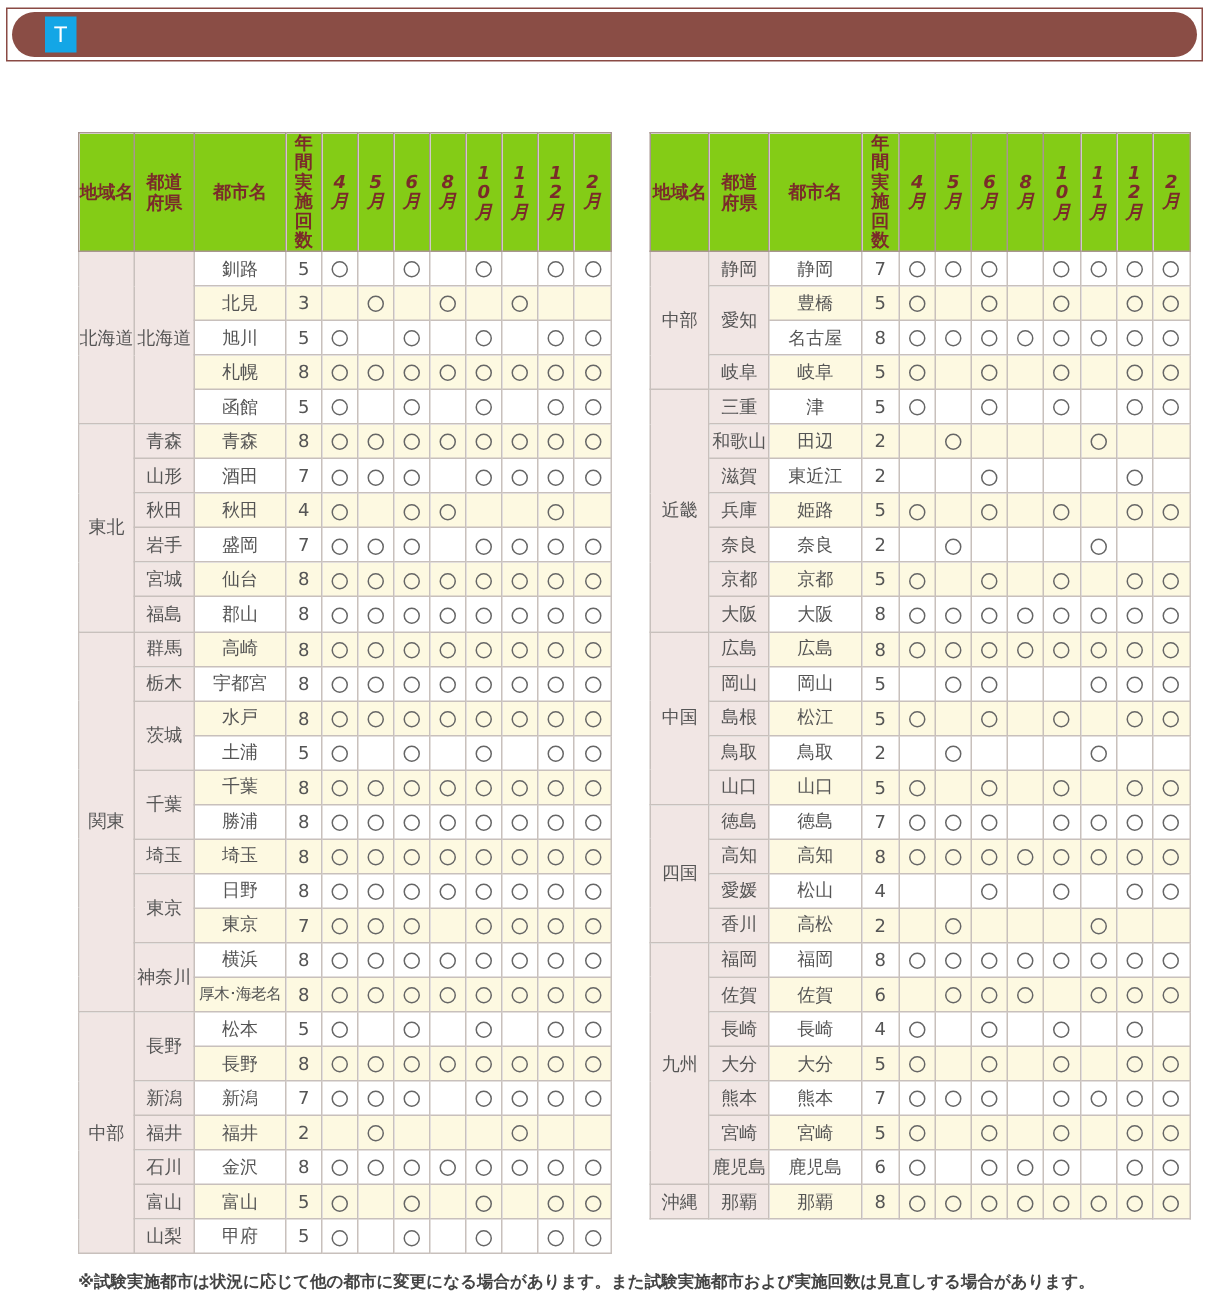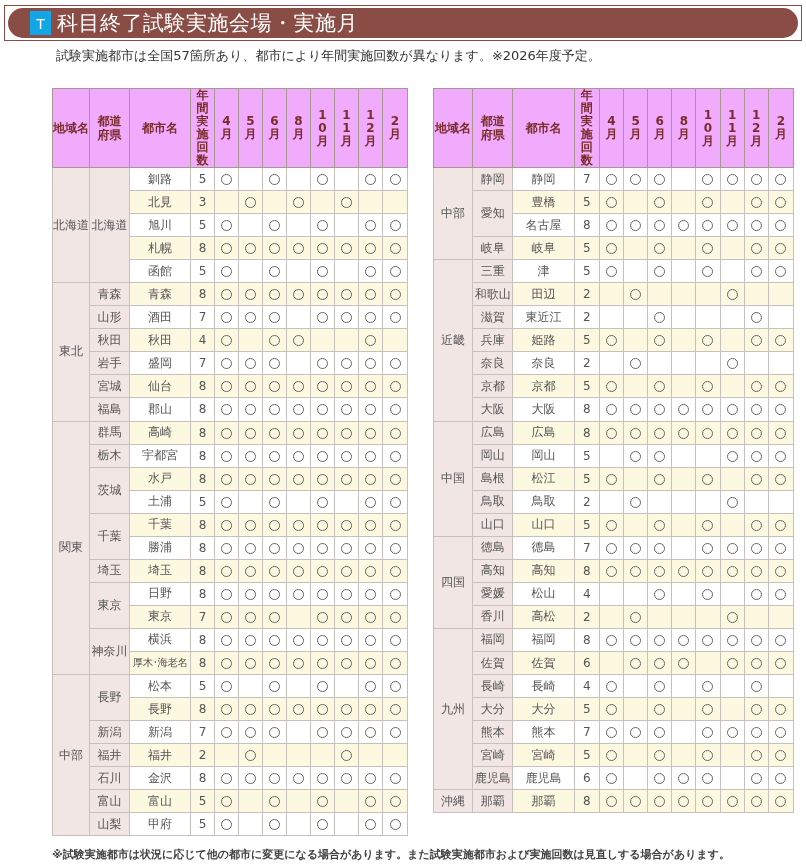--- a/index.html
+++ b/index.html
@@ -26,48 +26,46 @@
 
   table.sched {
     position: absolute; border-collapse: collapse; table-layout: fixed;
     border: 1.5px solid #444; font-size: 12px;
   }
   table.sched th, table.sched td {
     border: 1px solid #c8c0bc; text-align: center; vertical-align: middle;
     padding: 0; overflow: hidden; white-space: nowrap;
   }
   table.sched thead th {
-    background: #f0abfc; color: #7a2b2a; font-weight: bold; font-size: 12px;
+    background: #84cc16; color: #7a2b2a; font-weight: bold; font-size: 12px;
     line-height: 13px; height: 77px; border-color: #a89690;
   }
   table.sched thead tr { border-bottom: 1.5px solid #444; }
   table.sched tbody td { height: 23.05px; color: #555; }
   td.region, td.pref { background: #f1e6e4; color: #666; }
   tr.w td.city, tr.w td.cnt, tr.w td.m { background: #ffffff; }
   tr.y td.city, tr.y td.cnt, tr.y td.m { background: #fdf9e1; }
   tbody tr.grp-start td { border-top: 1.5px solid #777; }
   .vtxt { display: inline-block; width: 13px; white-space: normal; word-break: break-all; line-height: 13px; }
-  .mo { display: inline-block; line-height: 12px; }
+  .mo { display: inline-block; line-height: 12px; font-style: italic; }
   .circ { display: inline-block; width: 11px; height: 11px; border: 1px solid #666; border-radius: 50%; vertical-align: middle; }
   td.city.small { font-size: 10.5px; letter-spacing: -0.5px; }
 
   .footnote { position: absolute; left: 52px; top: 847px; font-size: 11px; color: #444; font-weight: bold; }
 </style>
 </head>
 <body>
 
 <div class="title-frame">
   <div class="title-bar">
     <span class="title-badge">T</span>
-    <span class="title-text">科目終了試験実施会場・実施月</span>
   </div>
 </div>
 
 <div class="intro">
-  <div>試験実施都市は全国57箇所あり、都市により年間実施回数が異なります。※2026年度予定。</div>
 </div>
 
 <table class="sched" id="tbl-left" style="left:52px; top:88px; width:355px;">
   <colgroup>
     <col style="width:37px">
       <col style="width:40px">
       <col style="width:61px">
       <col style="width:24px">
     <col style="width:24px">
       <col style="width:24px">

